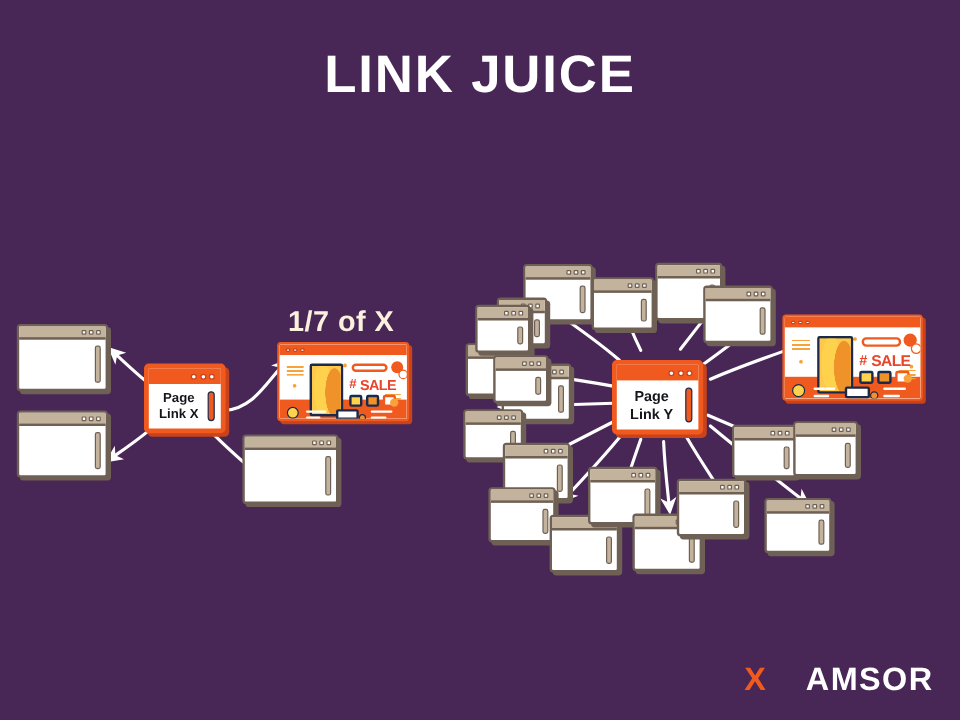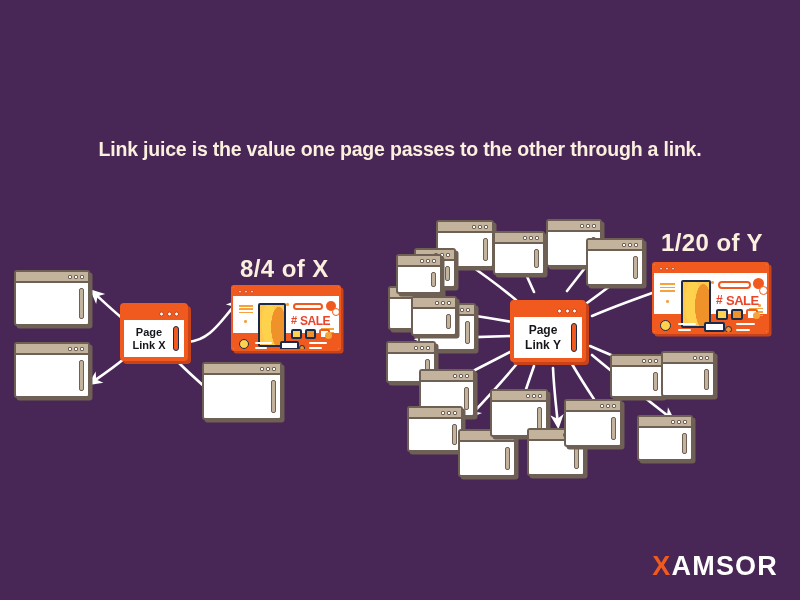--- a/index.html
+++ b/index.html
@@ -177,28 +177,28 @@
       #F7A23B 0 1.5px, transparent 1.5px 3.5px);
   }
 
   
   .logo {
     position:absolute; right:22px; bottom:20px;
     font-size:27px; font-weight:bold;
     letter-spacing:1.2px; line-height:1;
   }
   .logo .x { color:#F05A1E; }
-  .logo .rest { color:#FFFFFF; }
+  .logo .rest { color:#FFFFFF;margin-left:32px; }
 </style>
 </head>
 <body>
 
 <div id="stage">
 
-  <div class="subtitle">Link juice is the value one page passes to the other through a link.</div>
+  <div class="title">LINK JUICE</div>
 
   <svg id="arrows" viewBox="0 0 800 600" xmlns="http://www.w3.org/2000/svg">
     <defs>
       <marker id="ah" markerWidth="7" markerHeight="7" refX="4.4" refY="3.1" orient="auto" markerUnits="strokeWidth">
         <path d="M0.4,0.5 L6,3.1 L0.4,5.7 L2,3.1 Z" fill="#FFFFFF"></path>
       </marker>
     </defs>
     <g fill="none" stroke="#FFFFFF" stroke-width="2.6" stroke-linecap="round" marker-end="url(#ah)">
 
       <path d="M122,318 C110,308 104,302 93,292"></path>
@@ -265,21 +265,21 @@
           <i></i>
         </span>
     </div>
     <div class="sb"></div>
     <div class="txt" style="font-size:11px;">
       <span>Page</span>
       <span>Link X</span>
     </div>
   </div>
 
-  <div class="frac-label" style="left:240px;top:255px;">8/4 of X</div>
+  <div class="frac-label" style="left:240px;top:255px;">1/7 of X</div>
 
   <div class="sale" style="left:231px;top:285px;width:110px;height:66px;">
     <div class="sbar">
       <i style="left:5px;"></i>
         <i style="left:11px;"></i>
         <i style="left:17px;"></i>
     </div>
     <div class="body">
       <div class="footer"></div>
       <div class="microtxt" style="left:6px;top:9px;width:14px;height:8px;"></div>
@@ -507,21 +507,20 @@
           <i></i>
         </span>
     </div>
     <div class="sb"></div>
     <div class="txt" style="font-size:12px;">
       <span>Page</span>
       <span>Link Y</span>
     </div>
   </div>
 
-  <div class="frac-label" style="left:661px;top:229px;">1/20 of Y</div>
 
   <div class="sale" style="left:652px;top:262px;width:117px;height:72px;">
     <div class="sbar">
       <i style="left:5px;"></i>
         <i style="left:11px;"></i>
         <i style="left:17px;"></i>
     </div>
     <div class="body">
       <div class="footer"></div>
       <div class="microtxt" style="left:6px;top:10px;width:15px;height:9px;"></div>

